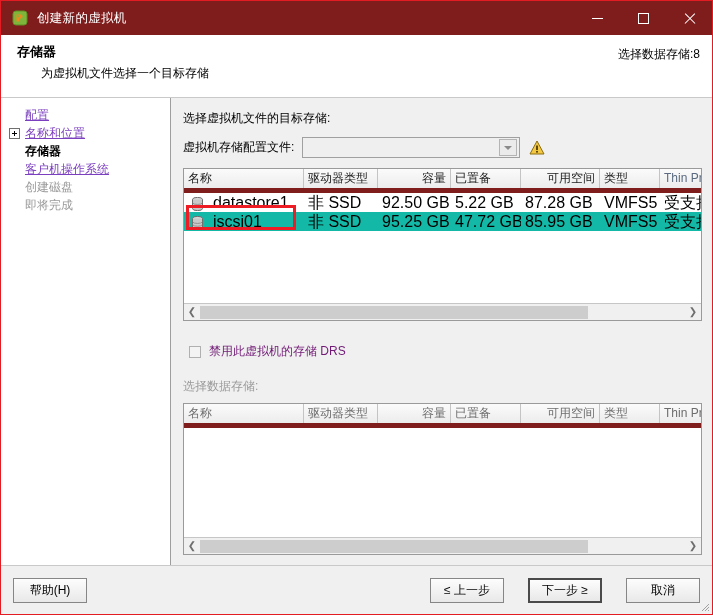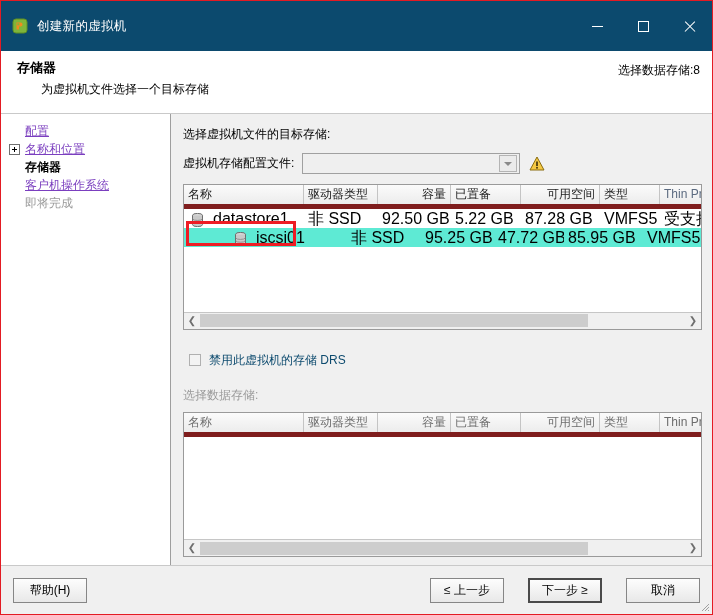--- a/index.html
+++ b/index.html
@@ -22,22 +22,22 @@
     height: 615px;
     box-sizing: border-box;
     border: 1px solid #e31b23;
     background: #f0f0f0;
     display: flex;
     flex-direction: column;
   }
 
   
   .titlebar {
-    height: 50px;
-    background: #0c4a6e;
+    height: 34px;
+    background: #7f1d1d;
     display: flex;
     align-items: center;
     flex: 0 0 auto;
     position: relative;
   }
   .title-icon {
     width: 16px; height: 16px;
     margin-left: 11px;
     margin-right: 9px;
     position: relative;
@@ -280,21 +280,21 @@
     flex: 1 1 auto;
     overflow: hidden;
     position: relative;
     background: #fff;
   }
   .trow {
     display: flex;
     height: 19px;
     align-items: center;
   }
-  .trow.selected { background: #5eead4; padding-left: 43px; }
+  .trow.selected { background: #14b8a6; }
   .td {
     box-sizing: border-box;
     font-size: 16px;
     color: #000;
     line-height: 19px;
     padding: 0 4px;
     overflow: hidden;
     white-space: nowrap;
     flex: 0 0 auto;
   }
@@ -366,21 +366,21 @@
   .checkbox {
     width: 12px; height: 12px;
     box-sizing: border-box;
     border: 1px solid #b0b0b0;
     background: #f3f3f3;
     margin-right: 8px;
     flex: 0 0 auto;
   }
   .drs-label {
     font-size: 12px;
-    color: #0c4a6e;
+    color: #701a75;
   }
   .sub-label {
     font-size: 12px;
     color: #9a9a9a;
     margin-bottom: 8px;
   }
   .thead.muted-head .th { color: #6d6d6d; }
 
   
   .footer {
@@ -469,20 +469,24 @@
         <span class="nav-expander"></span>
         <span class="nav-label">名称和位置</span>
       </div>
       <div class="nav-item nav-current">
         <span class="nav-spacer"></span>
         <span class="nav-label">存储器</span>
       </div>
       <div class="nav-item nav-link">
         <span class="nav-spacer"></span>
         <span class="nav-label">客户机操作系统</span>
+      </div>
+      <div class="nav-item nav-disabled">
+        <span class="nav-spacer"></span>
+        <span class="nav-label">创建磁盘</span>
       </div>
       <div class="nav-item nav-disabled">
         <span class="nav-spacer"></span>
         <span class="nav-label">即将完成</span>
       </div>
     </div>
 
     <div class="main">
 
       <div class="main-label">选择虚拟机文件的目标存储:</div>

